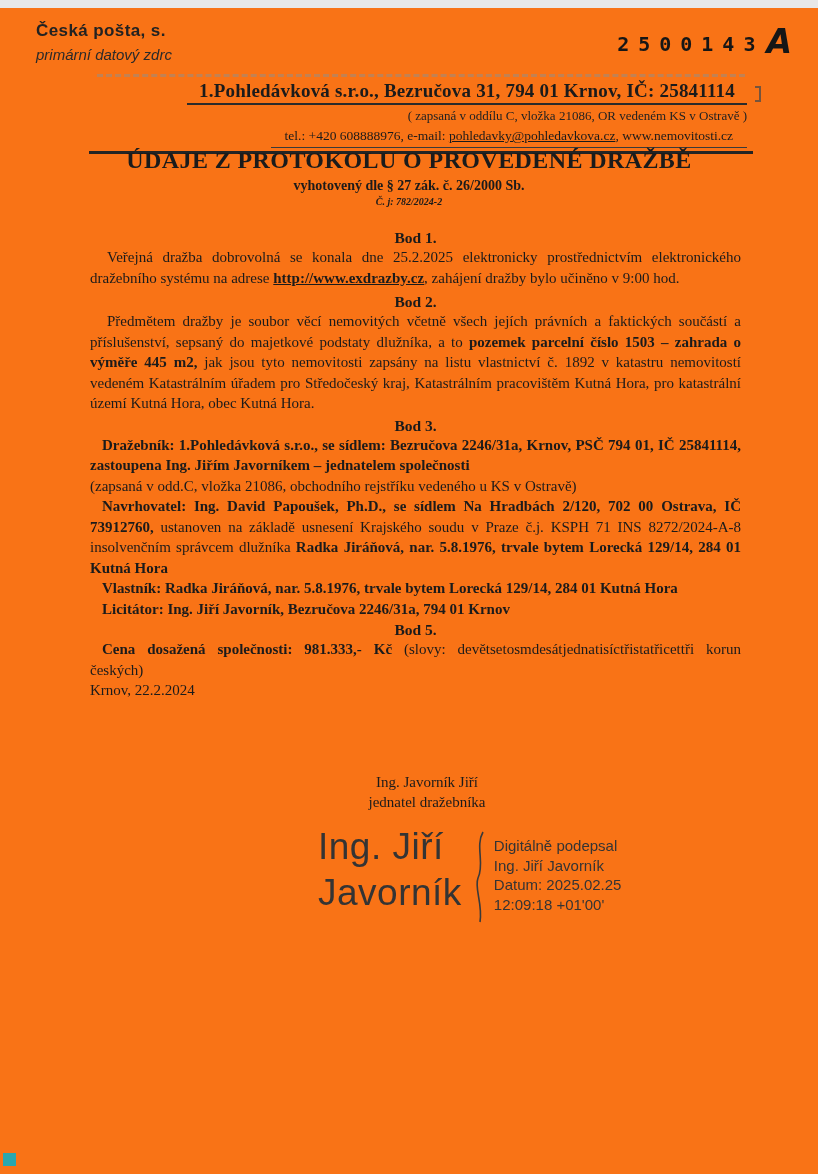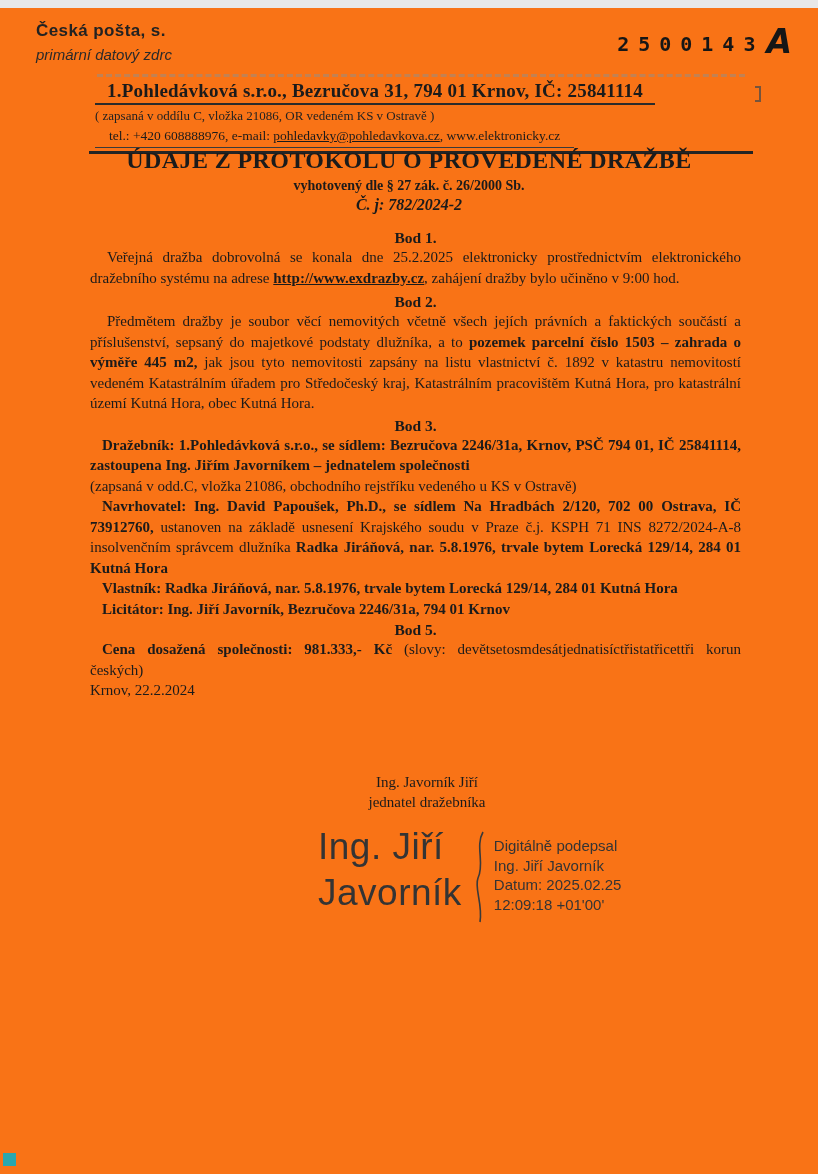--- a/index.html
+++ b/index.html
@@ -17,36 +17,36 @@
   }
   
   .postmark { position: absolute; top: 13px; left: 36px; font-family: "Liberation Sans", sans-serif; }
   .pm1 { font-weight: bold; font-size: 17px; letter-spacing: 0.4px; color: #222; }
   .pm2 { font-style: italic; font-size: 15px; margin-top: 5px; color: #2a2a2a; }
   
   .stamp { position: absolute; top: 14px; right: 26px; white-space: nowrap; }
   .stamp-num { font-family: "DejaVu Sans Mono", monospace; font-weight: bold; font-size: 20px; letter-spacing: 9px; color: #161616; }
   .stamp-letter { font-family: "DejaVu Sans", sans-serif; font-weight: bold; font-style: italic; font-size: 33px; margin-left: 2px; vertical-align: -2px; color: #161616; }
   
-  .letterhead { position: absolute; top: 66px; left: 95px; width: 652px; text-align: left; }
+  .letterhead { position: absolute; top: 66px; left: 95px; width: 652px; text-align: right; }
   .lh-dashes { height: 0; border-top: 3px dashed #8f8f8f; opacity: 0.5; margin: 0 2px 3px 2px; }
   .lh-bracket { position: absolute; right: -14px; top: 12px; width: 6px; height: 16px;
     border-right: 2px solid #4a4a4a; border-top: 2px solid #4a4a4a; border-bottom: 2px solid #4a4a4a; opacity: 0.75; }
   .company { display: inline-block; font-size: 19px; font-weight: bold; letter-spacing: 0.2px;
     border-bottom: 2px solid #2b2b2b; padding: 0 12px 1px 12px; }
   .registry { font-size: 13px; margin-top: 3px; color: #222; }
   .contactWrap { margin-top: 2px; }
   .contact { display: inline-block; font-size: 13.5px; border-bottom: 1.5px solid #3a3a3a; padding: 0 14px 3px 14px; }
   .email { color: inherit; text-decoration: underline; cursor: pointer; }
   .rule-heavy { height: 0; border-top: 3px solid #242424; margin: 3px -6px 0 -6px; }
   
   .titleblock { position: absolute; top: 139px; left: 0; width: 100%; text-align: center; }
   .titleblock h1 { font-size: 24px; font-weight: bold; letter-spacing: 0.4px; }
   .subtitle { font-size: 14px; font-weight: bold; margin-top: 4px; }
-  .ref { font-size: 16px; font-weight: bold; font-style: italic; margin-top: 2px; }
+  .ref { font-size: 10px; font-weight: bold; font-style: italic; margin-top: 2px; }
   
   .bodytext { position: absolute; top: 221px; left: 90px; width: 651px; font-size: 15px; line-height: 20.5px; }
   .bodytext h2 { font-size: 15.5px; line-height: 18px; font-weight: bold; text-align: center; }
   .bodytext p { margin: 0; }
   .just { text-align: justify; }
   .ind16 { text-indent: 17px; }
   .ind12 { text-indent: 12px; }
   .mt2 { margin-top: 2px; } .mt3 { margin-top: 3px; } .mt5 { margin-top: 5px; }
   .mt6 { margin-top: 6px; } .mt8 { margin-top: 8px; } .mt10 { margin-top: 10px; }
   .mt26 { margin-top: 26px; }
@@ -76,21 +76,21 @@
   </div>
 
   <div class="letterhead">
     <div class="lh-dashes"></div>
     <div class="lh-bracket"></div>
     <div>
       <span class="company">1.Pohledávková s.r.o., Bezručova 31, 794 01 Krnov, IČ: 25841114</span>
     </div>
     <div class="registry">( zapsaná v oddílu C, vložka 21086, OR vedeném KS v Ostravě )</div>
     <div class="contactWrap">
-      <span class="contact"><span>tel.: +420 608888976, e-mail: </span><a class="email">pohledavky@pohledavkova.cz</a><span>, www.elektronicky.cz</span></span>
+      <span class="contact"><span>tel.: +420 608888976, e-mail: </span><a class="email">pohledavky@pohledavkova.cz</a><span>, www.nemovitosti.cz</span></span>
     </div>
     <div class="rule-heavy"></div>
   </div>
 
   <div class="titleblock">
     <h1>ÚDAJE Z PROTOKOLU O PROVEDENÉ DRAŽBĚ</h1>
     <div class="subtitle">vyhotovený dle § 27 zák. č. 26/2000 Sb.</div>
     <div class="ref">Č. j: 782/2024-2</div>
   </div>
 

